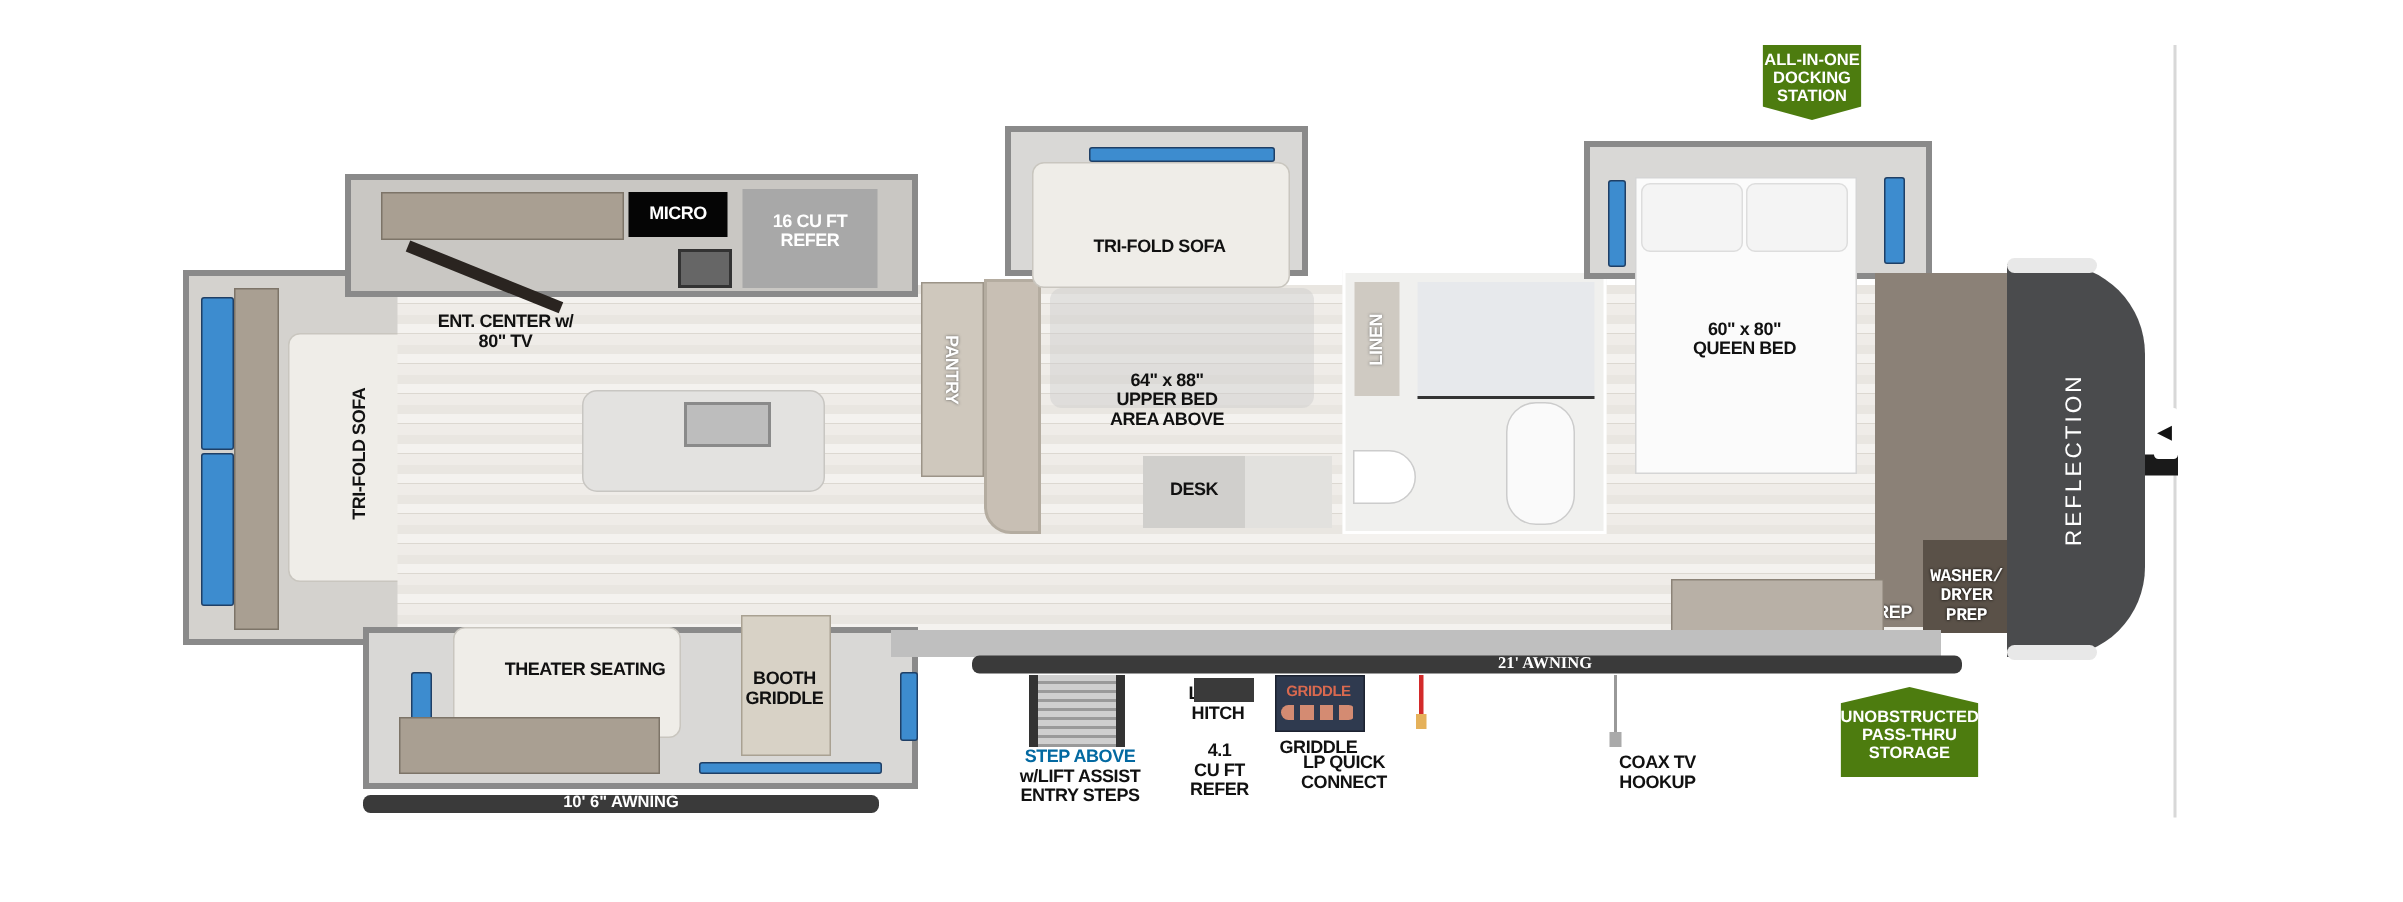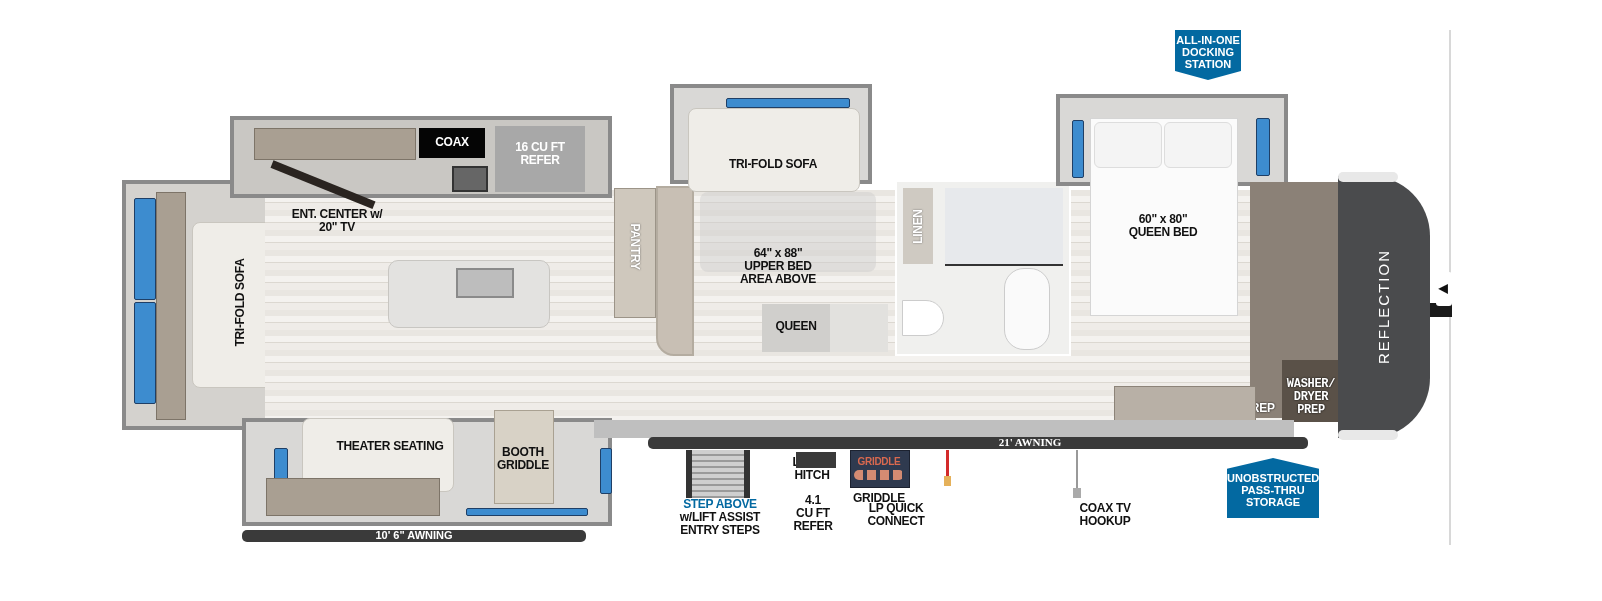--- a/index.html
+++ b/index.html
@@ -7,21 +7,21 @@
   .abs{position:absolute;}
   .lbl{position:absolute;font-family:"Liberation Sans",sans-serif;font-weight:bold;font-size:12px;line-height:13px;text-align:center;color:#111;letter-spacing:-0.3px;white-space:pre-line;}
   .lbl.white{color:#fff;}
   .lbl.teal{color:#0369a1;}
   .floor{position:absolute;background:
      repeating-linear-gradient(180deg,#e9e6e1 0 6px,#f4f2ef 6px 12px,#dcd8d1 12px 13px,#efece8 13px 20px);}
   .slide{position:absolute;background:#d9d8d6;border:4px solid #8a8a8a;box-sizing:border-box;}
   .sofa{position:absolute;background:#efede8;border:1px solid #c9c6bf;border-radius:8px;}
   .window{position:absolute;background:#3d8ccf;border:1px solid #1f3f66;border-radius:2px;}
   .cab{position:absolute;background:#a99f92;border:1px solid #7d7468;}
-  .callout{position:absolute;background:#0369a1;color:#fff;font-weight:bold;font-size:11px;line-height:12px;text-align:center;white-space:pre-line;padding-top:4px;box-sizing:border-box;}
+  .callout{position:absolute;background:#4d7c0f;color:#fff;font-weight:bold;font-size:11px;line-height:12px;text-align:center;white-space:pre-line;padding-top:4px;box-sizing:border-box;}
   .awning-bar{position:absolute;background:#3a3a3a;border-radius:5px;}
   .awning-text{position:absolute;color:#fff;font-weight:bold;font-size:11px;text-align:center;}
   .vline{position:absolute;background:#d8d8d8;}
 </style>
 </head>
 <body>
 
 <div class="vline" style="left:1449px;top:30px;width:2px;height:515px;"></div>
 
 <div class="slide" style="left:122px;top:180px;width:160px;height:250px;background:#d4d2ce;"></div>
@@ -29,46 +29,46 @@
 <div class="window" style="left:134px;top:302px;width:20px;height:100px;"></div>
 <div class="cab" style="left:156px;top:192px;width:28px;height:226px;"></div>
 <div class="sofa" style="left:192px;top:222px;width:88px;height:164px;"></div>
 <div class="lbl" style="left:180px;top:296px;width:120px;transform:rotate(-90deg);">TRI-FOLD SOFA</div>
 
 <div class="floor" style="left:265px;top:190px;width:1080px;height:232px;"></div>
 
 <div class="slide" style="left:230px;top:116px;width:382px;height:82px;background:#c9c7c3;"></div>
 <div class="cab" style="left:254px;top:128px;width:160px;height:30px;"></div>
 <div class="abs" style="left:419px;top:128px;width:66px;height:30px;background:#050505;"></div>
-<div class="lbl white" style="left:419px;top:136px;width:66px;">COAX</div>
+<div class="lbl white" style="left:419px;top:136px;width:66px;">MICRO</div>
 <div class="abs" style="left:495px;top:126px;width:90px;height:66px;background:#a8a8a8;"></div>
 <div class="lbl white" style="left:495px;top:141px;width:90px;">16 CU FT
 REFER</div>
 <div class="abs" style="left:452px;top:166px;width:36px;height:26px;background:#666;border:2px solid #333;box-sizing:border-box;"></div>
 <div class="abs" style="left:272px;top:160px;width:110px;height:8px;background:#2a2420;transform:rotate(22deg);transform-origin:left;"></div>
 <div class="lbl" style="left:282px;top:208px;width:110px;">ENT. CENTER w/
-20" TV</div>
+80" TV</div>
 
 <div class="abs" style="left:388px;top:260px;width:160px;height:66px;background:#e3e2e0;border:1px solid #c8c6c2;border-radius:10px;"></div>
 <div class="abs" style="left:456px;top:268px;width:58px;height:30px;background:#bdbdbd;border:2px solid #8a8a8a;box-sizing:border-box;"></div>
 
 <div class="abs" style="left:614px;top:188px;width:40px;height:128px;background:#cfc8bd;border:1px solid #9c9488;"></div>
 <div class="lbl white" style="left:604px;top:240px;width:60px;transform:rotate(90deg);text-shadow:0 0 2px #555;">PANTRY</div>
 <div class="abs" style="left:656px;top:186px;width:34px;height:166px;background:#c8bfb4;border:2px solid #b4aca0;border-radius:0 0 0 18px;"></div>
 
 <div class="slide" style="left:670px;top:84px;width:202px;height:100px;"></div>
 <div class="window" style="left:726px;top:98px;width:122px;height:8px;"></div>
 <div class="sofa" style="left:688px;top:108px;width:170px;height:82px;"></div>
 <div class="lbl" style="left:688px;top:158px;width:170px;">TRI-FOLD SOFA</div>
 <div class="abs" style="left:700px;top:192px;width:176px;height:80px;background:rgba(205,205,205,0.45);border-radius:8px;"></div>
 <div class="lbl" style="left:710px;top:247px;width:136px;">64" x 88"
 UPPER BED
 AREA ABOVE</div>
 <div class="abs" style="left:762px;top:304px;width:68px;height:48px;background:#d0cfcc;"></div>
-<div class="lbl" style="left:762px;top:320px;width:68px;">QUEEN</div>
+<div class="lbl" style="left:762px;top:320px;width:68px;">DESK</div>
 <div class="abs" style="left:830px;top:304px;width:58px;height:48px;background:#e2e1de;"></div>
 
 <div class="abs" style="left:895px;top:180px;width:176px;height:176px;background:#f0f0ee;border:2px solid #fff;box-sizing:border-box;"></div>
 <div class="abs" style="left:903px;top:188px;width:30px;height:76px;background:#cfcac2;"></div>
 <div class="lbl white" style="left:893px;top:220px;width:50px;transform:rotate(-90deg);text-shadow:0 0 2px #666;">LINEN</div>
 <div class="abs" style="left:945px;top:188px;width:118px;height:76px;background:#e7e9ec;border-bottom:2px solid #333;"></div>
 <div class="abs" style="left:902px;top:300px;width:40px;height:34px;background:#fff;border-radius:0 18px 18px 0;border:1px solid #ccc;"></div>
 <div class="abs" style="left:1004px;top:268px;width:44px;height:80px;background:#fafafa;border-radius:20px;border:1px solid #ccc;"></div>
 
 <div class="slide" style="left:1056px;top:94px;width:232px;height:92px;"></div>

